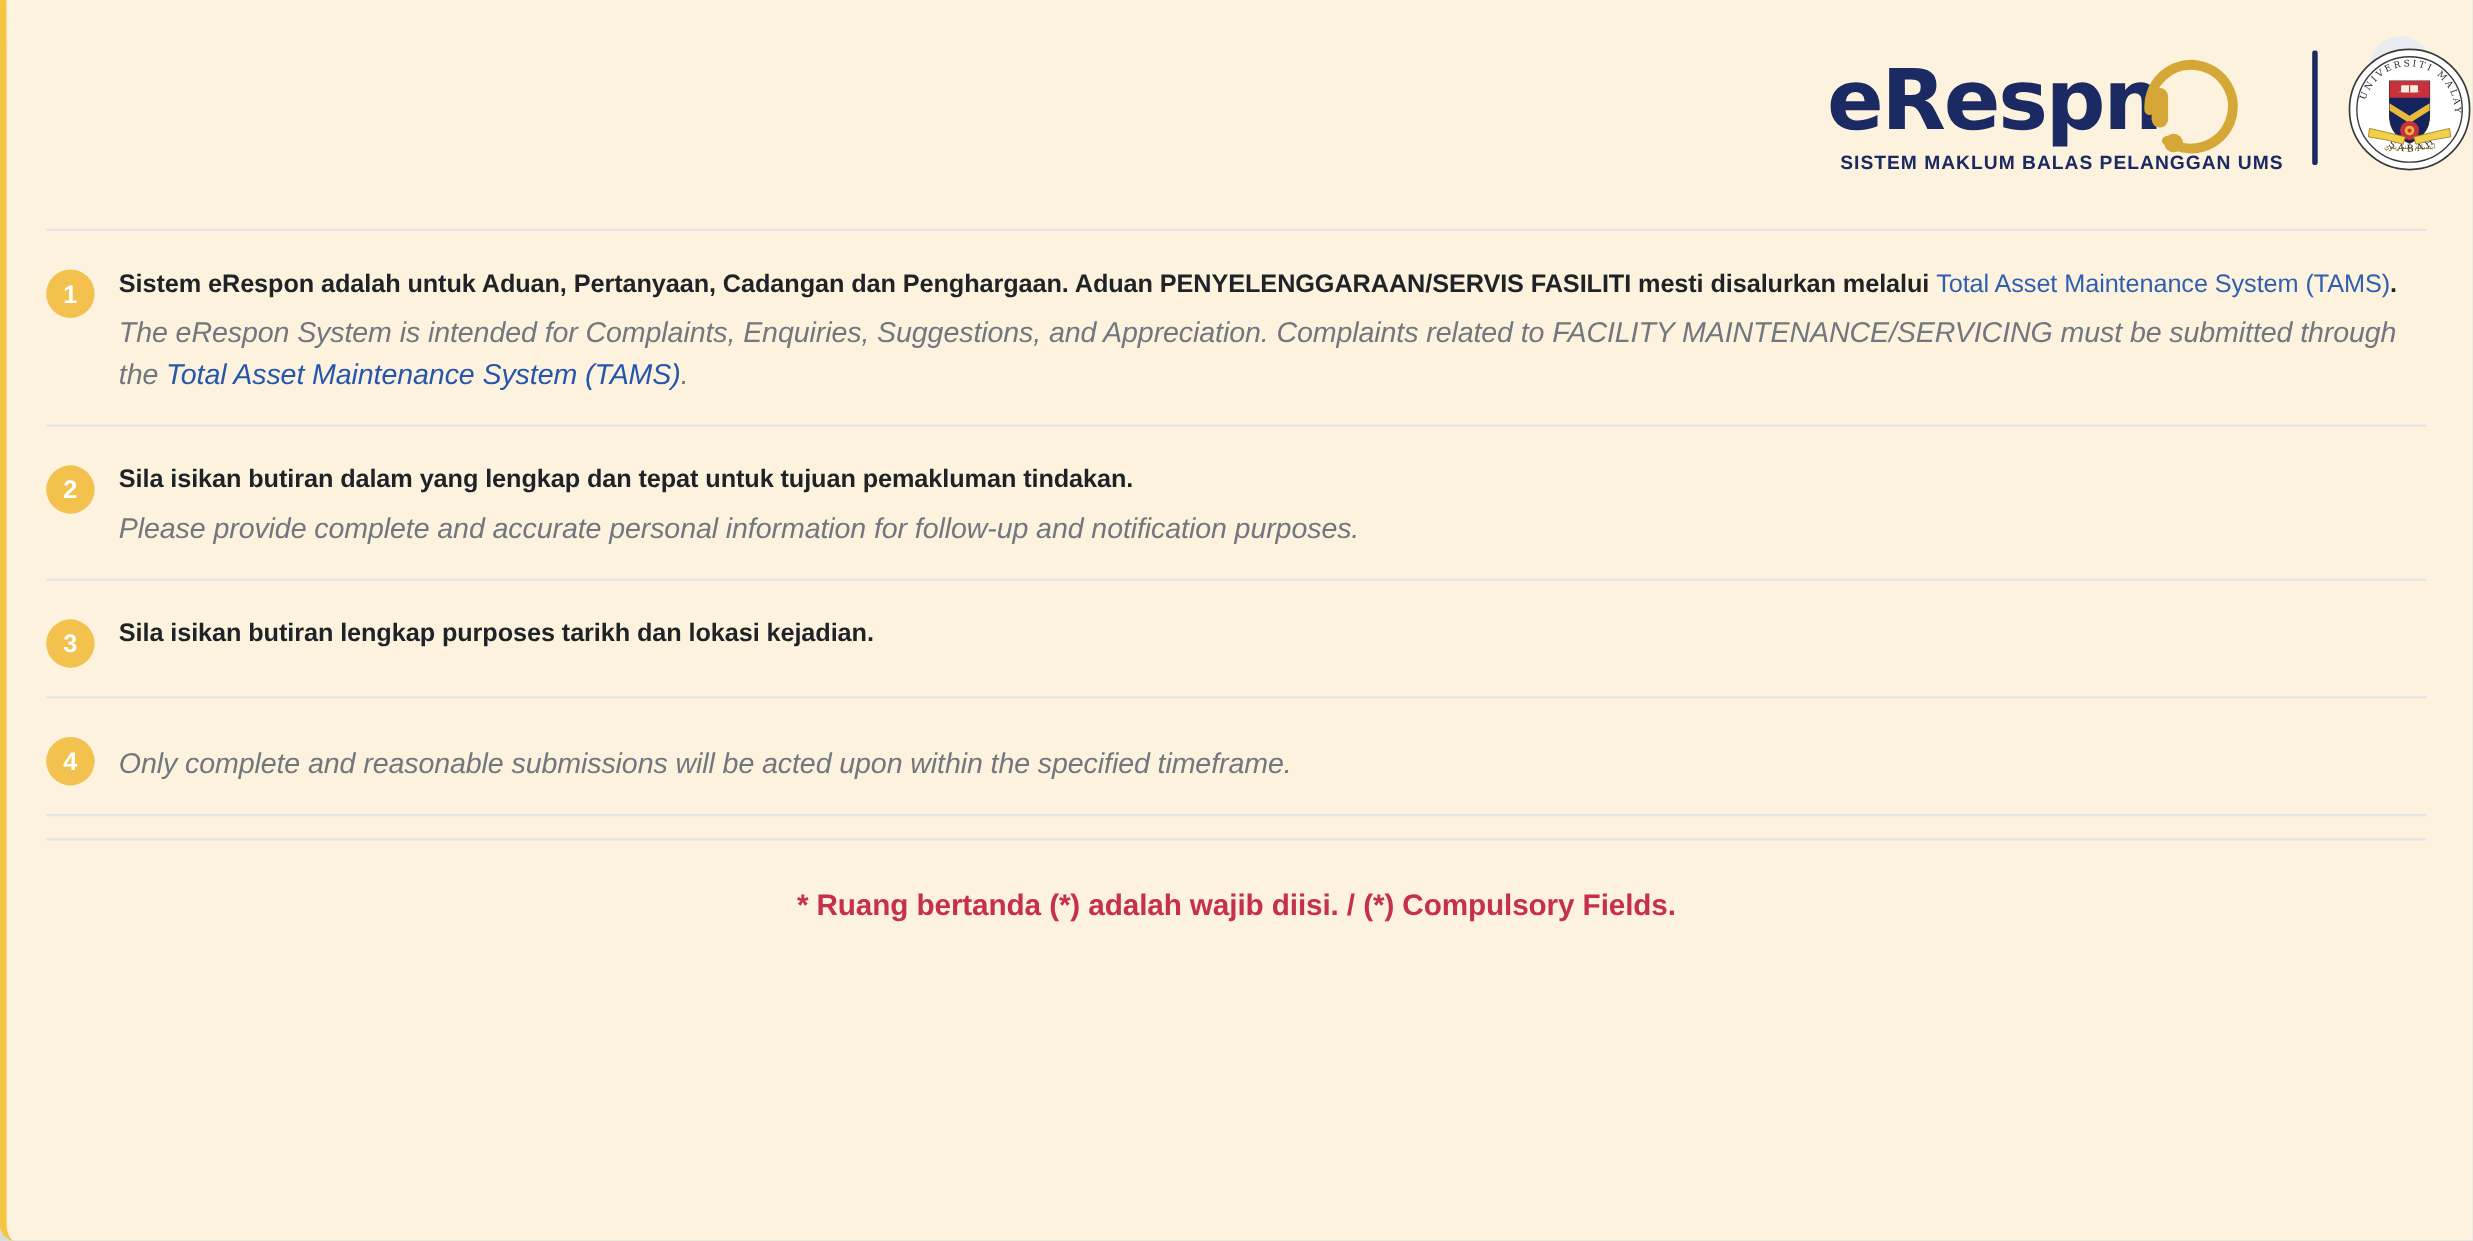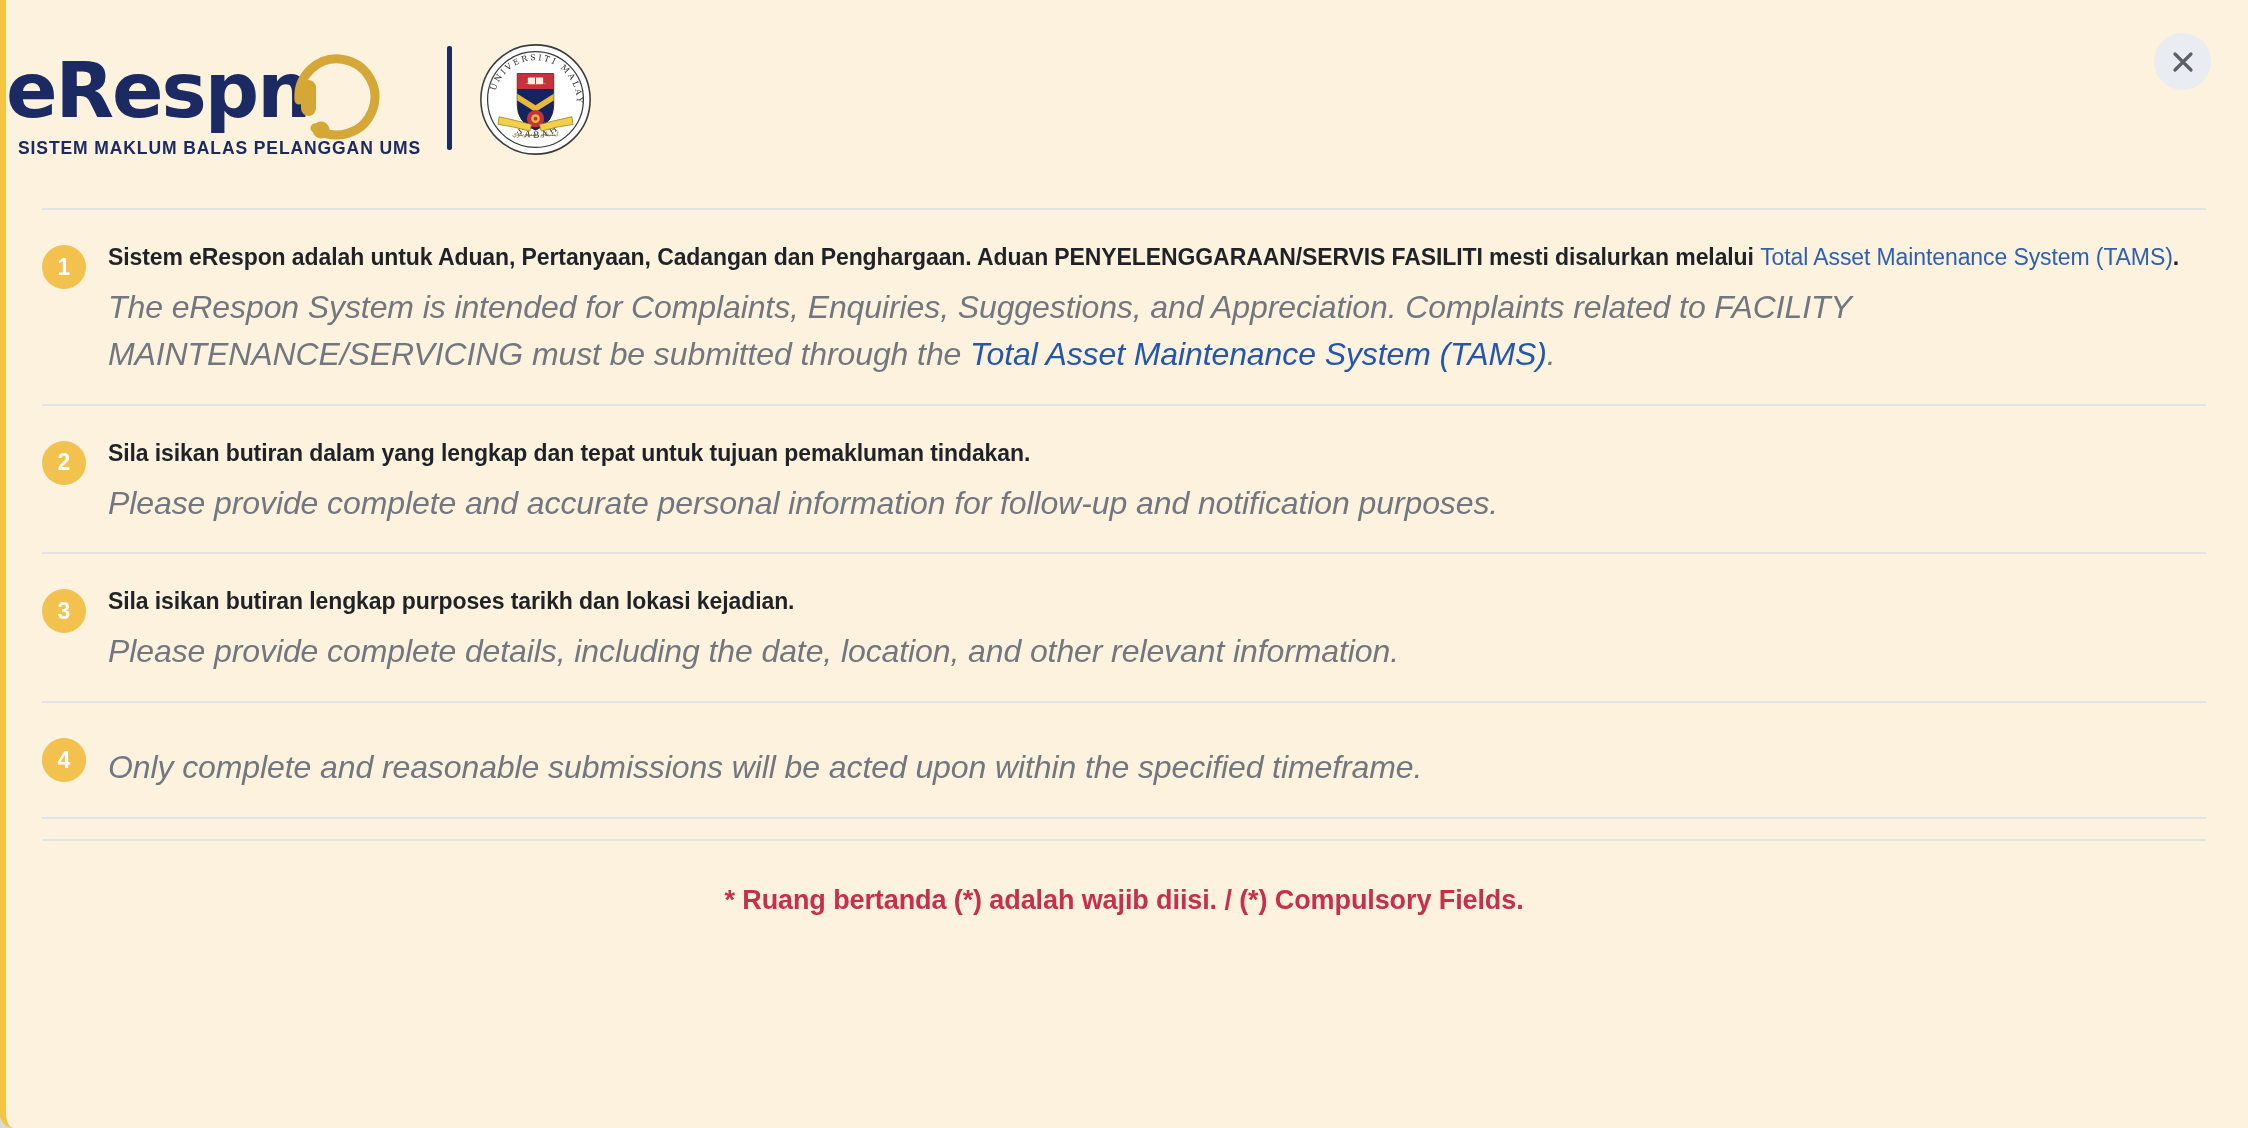--- a/index.html
+++ b/index.html
@@ -31,21 +31,21 @@
     cursor: pointer;
     padding: 0;
   }
   .close-btn svg { display: block; }
 
   
   .header {
     height: 208px;
     display: flex;
     align-items: center;
-    justify-content: flex-start;
+    justify-content: flex-end;
   }
   .logo-lockup {
     display: flex;
     align-items: center;
     gap: 26px;
     transform: translateY(2px);
   }
   .wordmark { position: relative; }
   .wordmark-row {
     position: relative;
@@ -118,21 +118,21 @@
     font-family: "Liberation Sans", sans-serif;
     font-weight: bold;
     font-size: 23px;
     line-height: 1.44;
     color: #1F2328;
     letter-spacing: -0.1px;
   }
   .rule-en {
     font-family: "Liberation Sans", sans-serif;
     font-style: italic;
-    font-size: 32px;
+    font-size: 26px;
     line-height: 1.46;
     color: #71767F;
     margin-top: 10px;
     letter-spacing: -0.1px;
   }
   .link {
     color: #2E5FB0;
     font-weight: normal;
     text-decoration: none;
     cursor: pointer;
@@ -245,21 +245,20 @@
         <div class="rule-en">Please provide complete and accurate personal information for follow-up and notification purposes.</div>
       </div>
     </div>
 
     <hr class="hr">
 
     <div class="rule rule-2">
       <div class="badge">3</div>
       <div class="rule-body">
         <div class="rule-my">Sila isikan butiran lengkap purposes tarikh dan lokasi kejadian.</div>
-        <div class="rule-en">Please provide complete details, including the date, location, and other relevant information.</div>
       </div>
     </div>
 
     <hr class="hr">
 
     <div class="rule rule-2">
       <div class="badge">4</div>
       <div class="rule-body">
         <div class="rule-en">Only complete and reasonable submissions will be acted upon within the specified timeframe.</div>
       </div>

